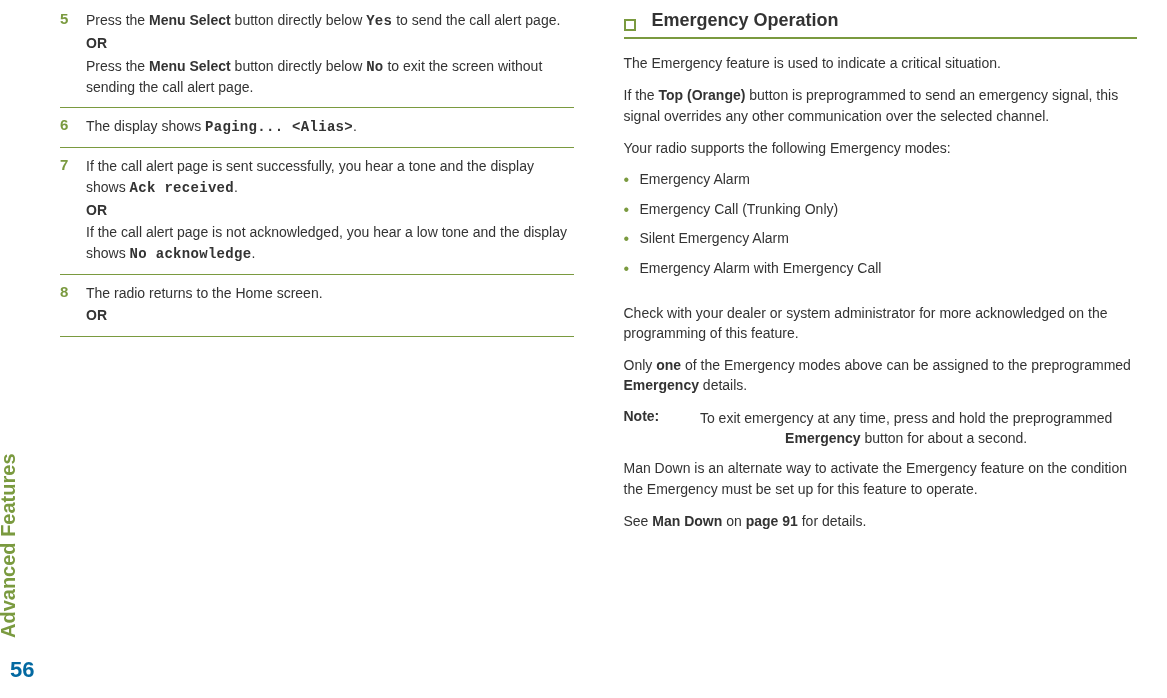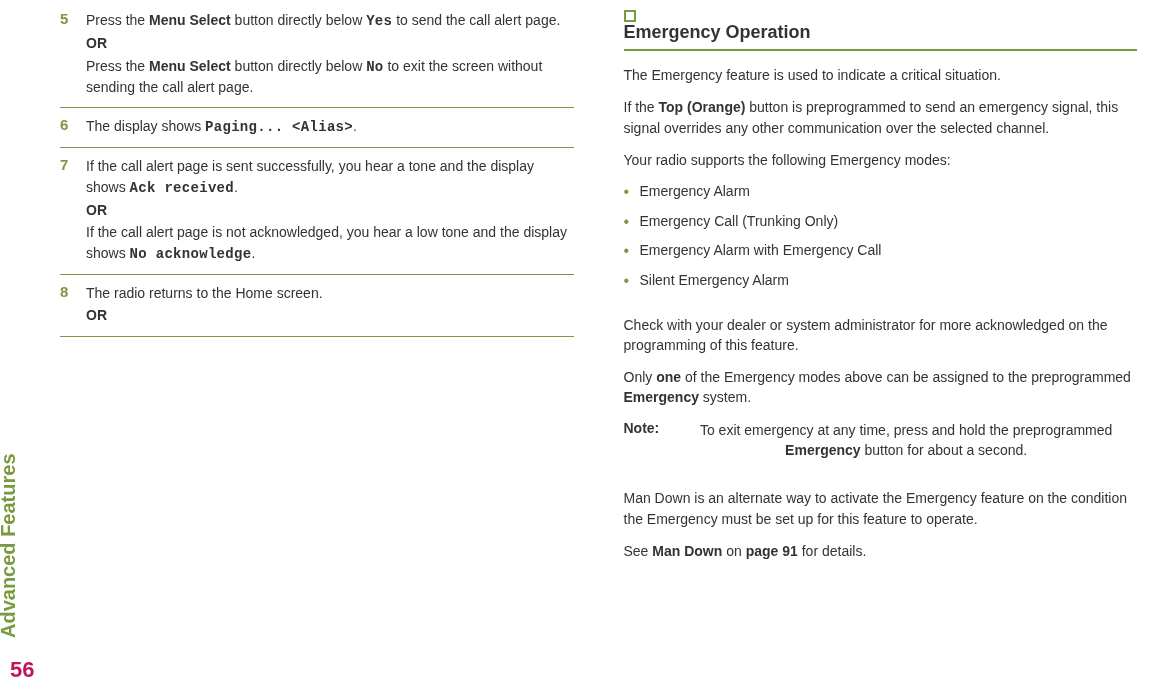--- a/index.html
+++ b/index.html
@@ -27,21 +27,21 @@
       font-size: 20px;
       font-weight: bold;
       white-space: nowrap;
     }
     .page-number {
       position: absolute;
       left: 10px;
       bottom: 15px;
       font-size: 22px;
       font-weight: bold;
-      color: #be185d;
+      color: #0369a1;
     }
     .columns {
       display: flex;
       gap: 50px;
     }
     .col {
       flex: 1;
       min-width: 0;
     }
     .step {
@@ -69,24 +69,23 @@
     .or {
       font-weight: bold;
     }
     .display-text {
       font-family: Liberation Mono, monospace;
       font-weight: bold;
       letter-spacing: 0.3px;
     }
     .section-header {
       display: flex;
-      align-items: flex-start;
-      gap: 0;
+      align-items: flex-end;
+      gap: 16px;
       margin-bottom: 6px;
-      flex-direction: column;
     }
     .section-header-icon {
       width: 12px;
       height: 12px;
       border: 2px solid #7a9a3f;
       flex-shrink: 0;
     }
     .section-header-title {
       font-size: 18px;
       font-weight: bold;
@@ -115,21 +114,21 @@
       content: "•";
       position: absolute;
       left: 0;
       color: #7a9a3f;
       font-size: 16px;
       line-height: 1.2;
     }
     .note {
       display: flex;
       gap: 16px;
-      margin-bottom: 28px;
+      margin-bottom: 10px;
     }
     .note-label {
       font-weight: bold;
       flex-shrink: 0;
     }
     .note-body {
       line-height: 1.45;
       text-align: center;
     }
     b { font-weight: bold; }
@@ -202,28 +201,28 @@
 
     <p class="para">
       <span>If the </span><b>Top (Orange)</b><span> button is preprogrammed to send an emergency signal, this signal overrides any other communication over the selected channel.</span>
     </p>
 
     <p class="para">Your radio supports the following Emergency modes:</p>
 
     <ul class="bullet-list">
       <li>Emergency Alarm</li>
       <li>Emergency Call (Trunking Only)</li>
+      <li>Silent Emergency Alarm</li>
       <li>Emergency Alarm with Emergency Call</li>
-      <li>Silent Emergency Alarm</li>
     </ul>
 
     <p class="para">Check with your dealer or system administrator for more acknowledged on the programming of this feature.</p>
 
     <p class="para">
-      <span>Only </span><b>one</b><span> of the Emergency modes above can be assigned to the preprogrammed </span><b>Emergency</b><span> system.</span>
+      <span>Only </span><b>one</b><span> of the Emergency modes above can be assigned to the preprogrammed </span><b>Emergency</b><span> details.</span>
     </p>
 
     <div class="note">
       <div class="note-label">Note:</div>
       <div class="note-body">
         <span>To exit emergency at any time, press and hold the preprogrammed </span><b>Emergency</b><span> button for about a second.</span>
       </div>
     </div>
 
     <p class="para">Man Down is an alternate way to activate the Emergency feature on the condition the Emergency must be set up for this feature to operate.</p>

